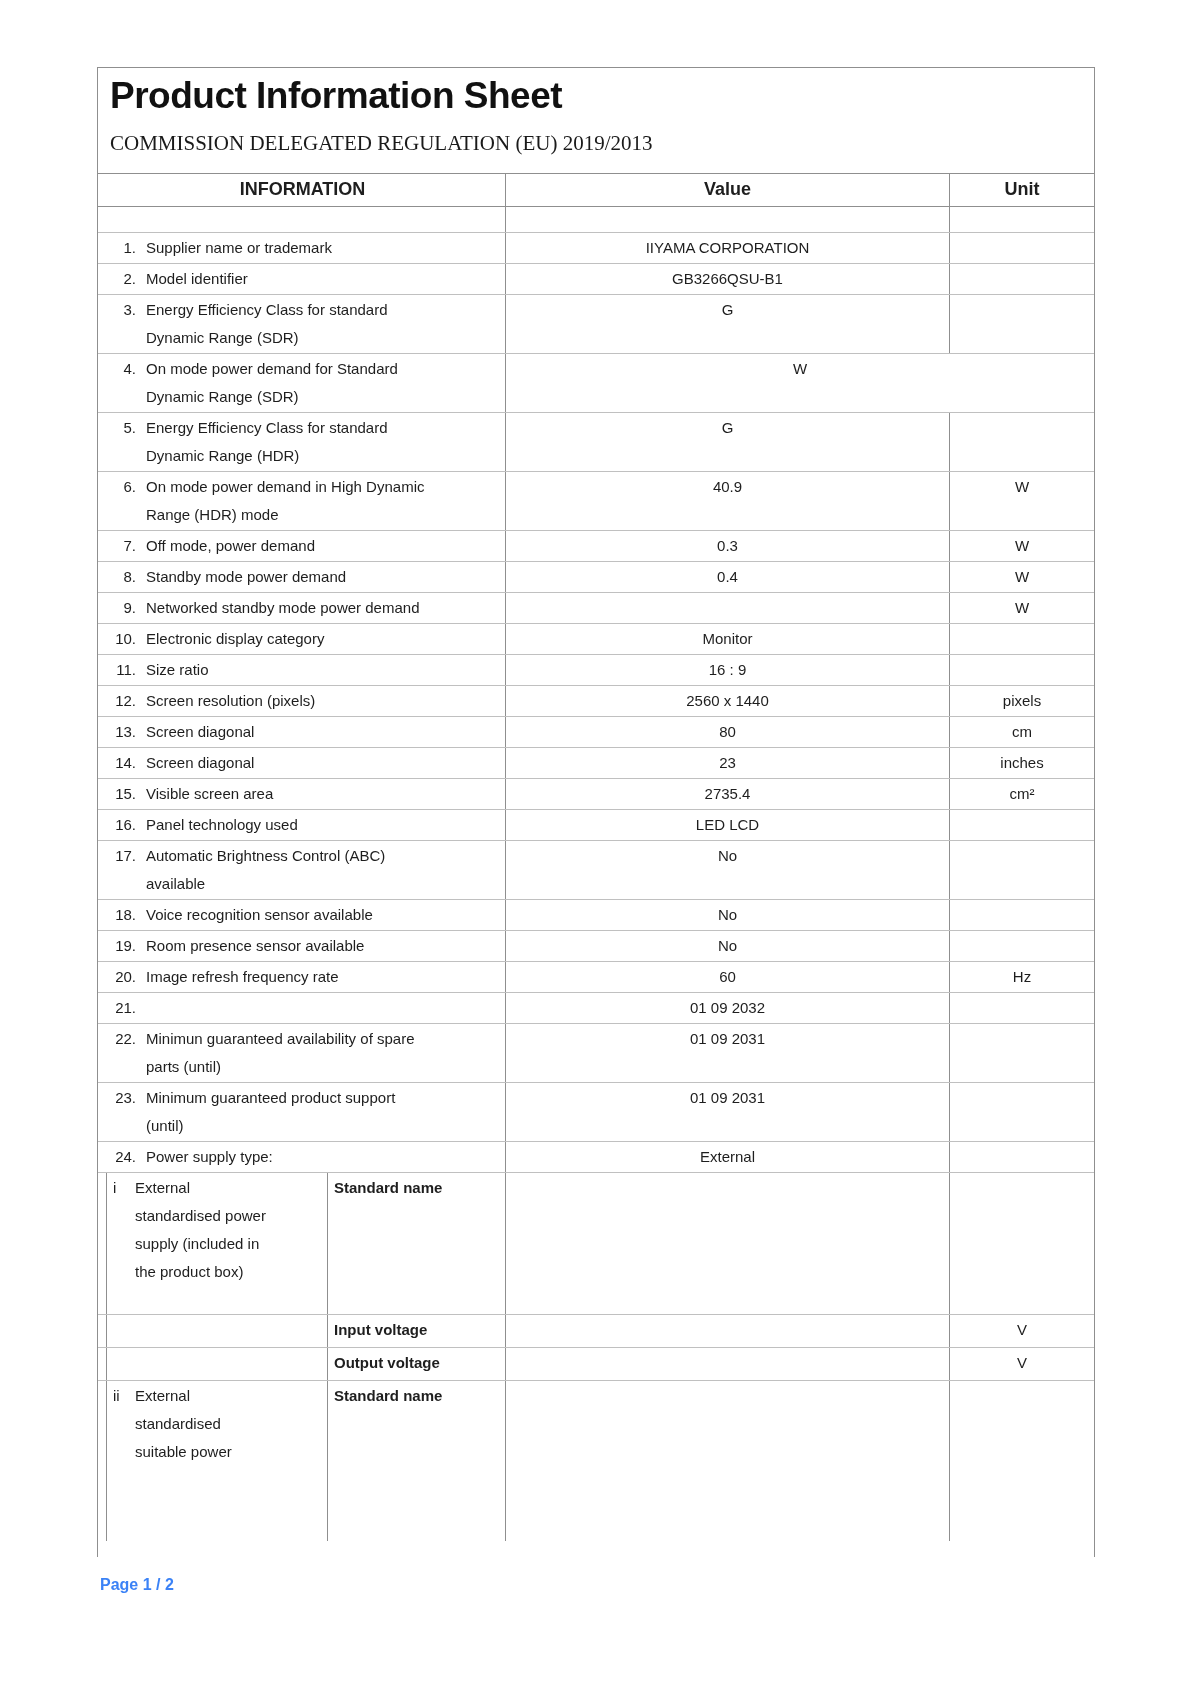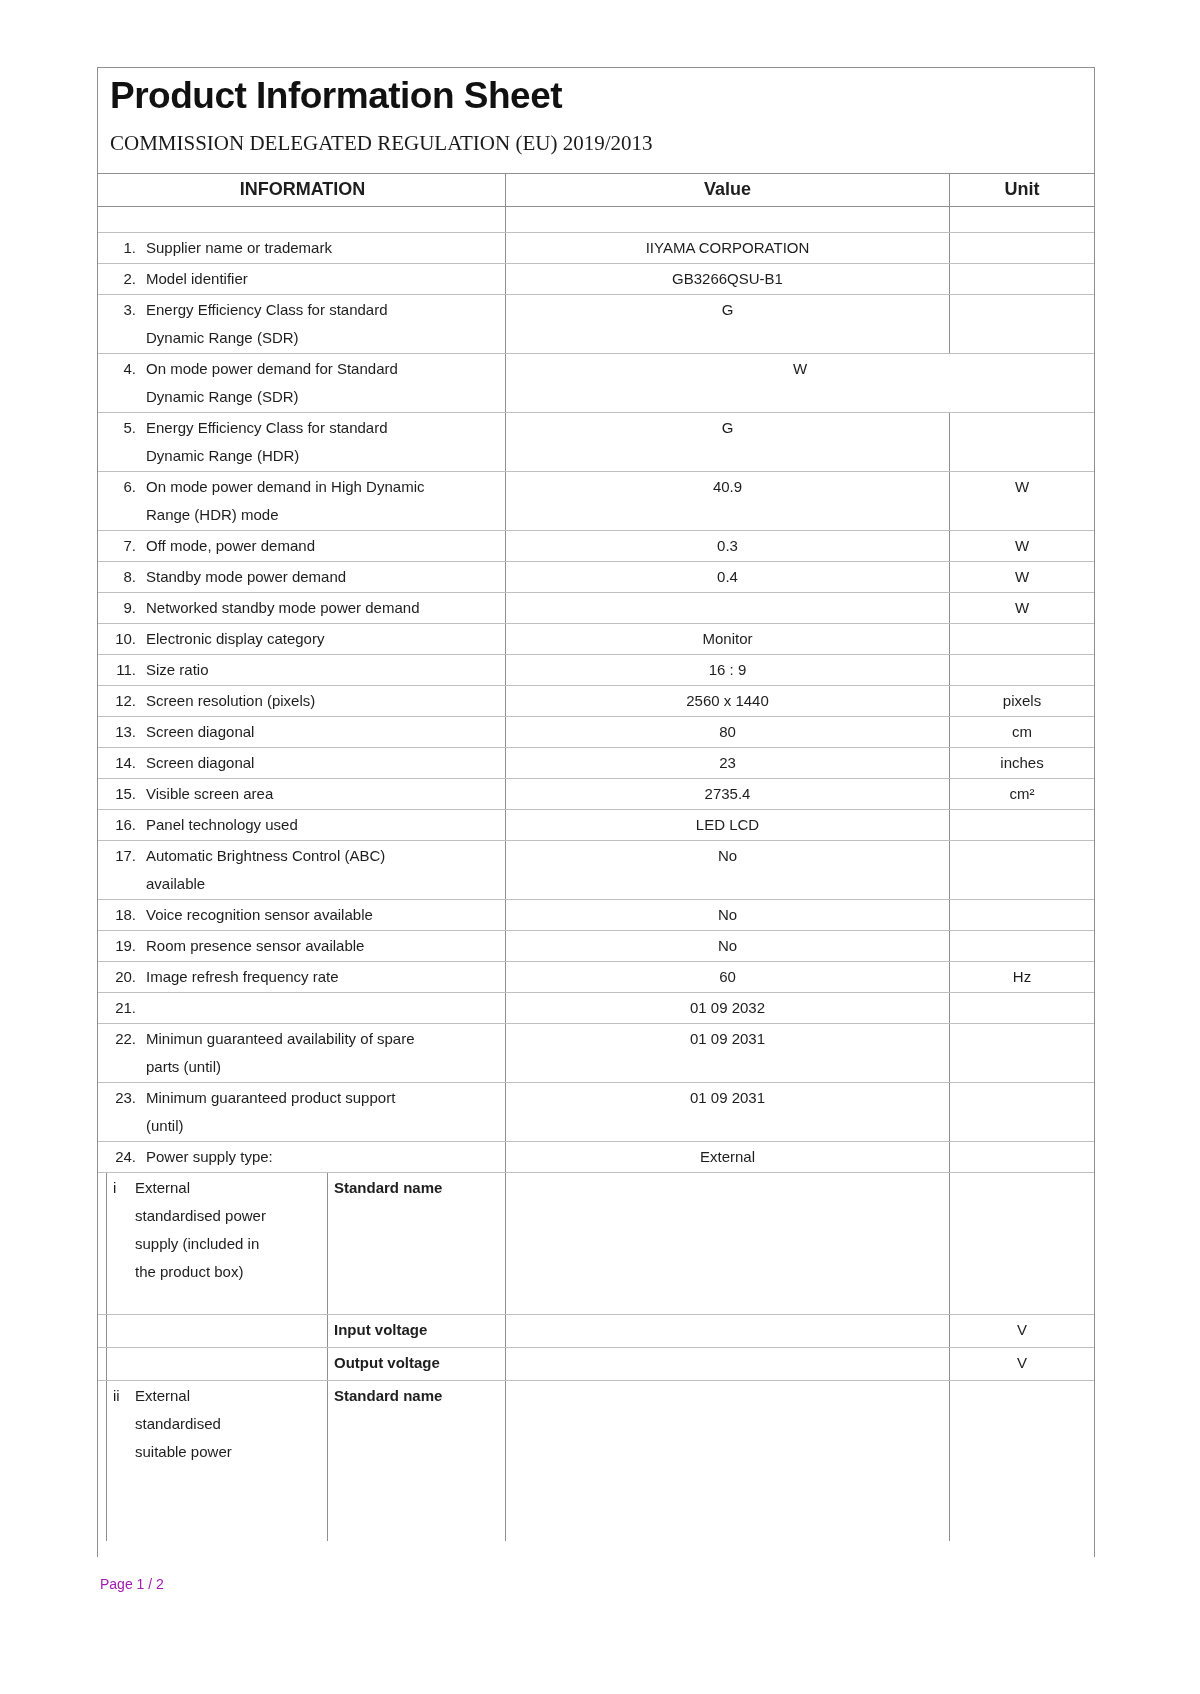--- a/index.html
+++ b/index.html
@@ -35,21 +35,21 @@
   .sub-label {
     flex:none; width:221px; margin-left:8px;
     border-left:1px solid #8f8f8f;
     display:flex; padding:1px 6px; line-height:28px;
   }
   .sub-label .num { width:16px; margin-right:6px; text-align:left; }
   .sub-field { flex:1; border-left:1px solid #8f8f8f; padding:1px 6px; line-height:28px;font-weight:bold; }
   .sub-0 { min-height:142px; }
   .sub-1, .sub-2 { min-height:33px; }
   .sub-3 { min-height:160px; border-bottom:none; }
-  .footer { position:absolute; left:100px; top:1576px; font-size:14px; font-weight:normal; color:#a21caf; }
+  .footer { position:absolute; left:100px; top:1576px; font-size:16px; font-weight:bold; color:#3b82f6; }
 </style>
 </head>
 <body>
 
 <div class="doc">
   <div class="title">Product Information Sheet</div>
   <div class="subtitle">COMMISSION DELEGATED REGULATION (EU) 2019/2013</div>
 
   <div class="table">
     <div class="row hrow">

